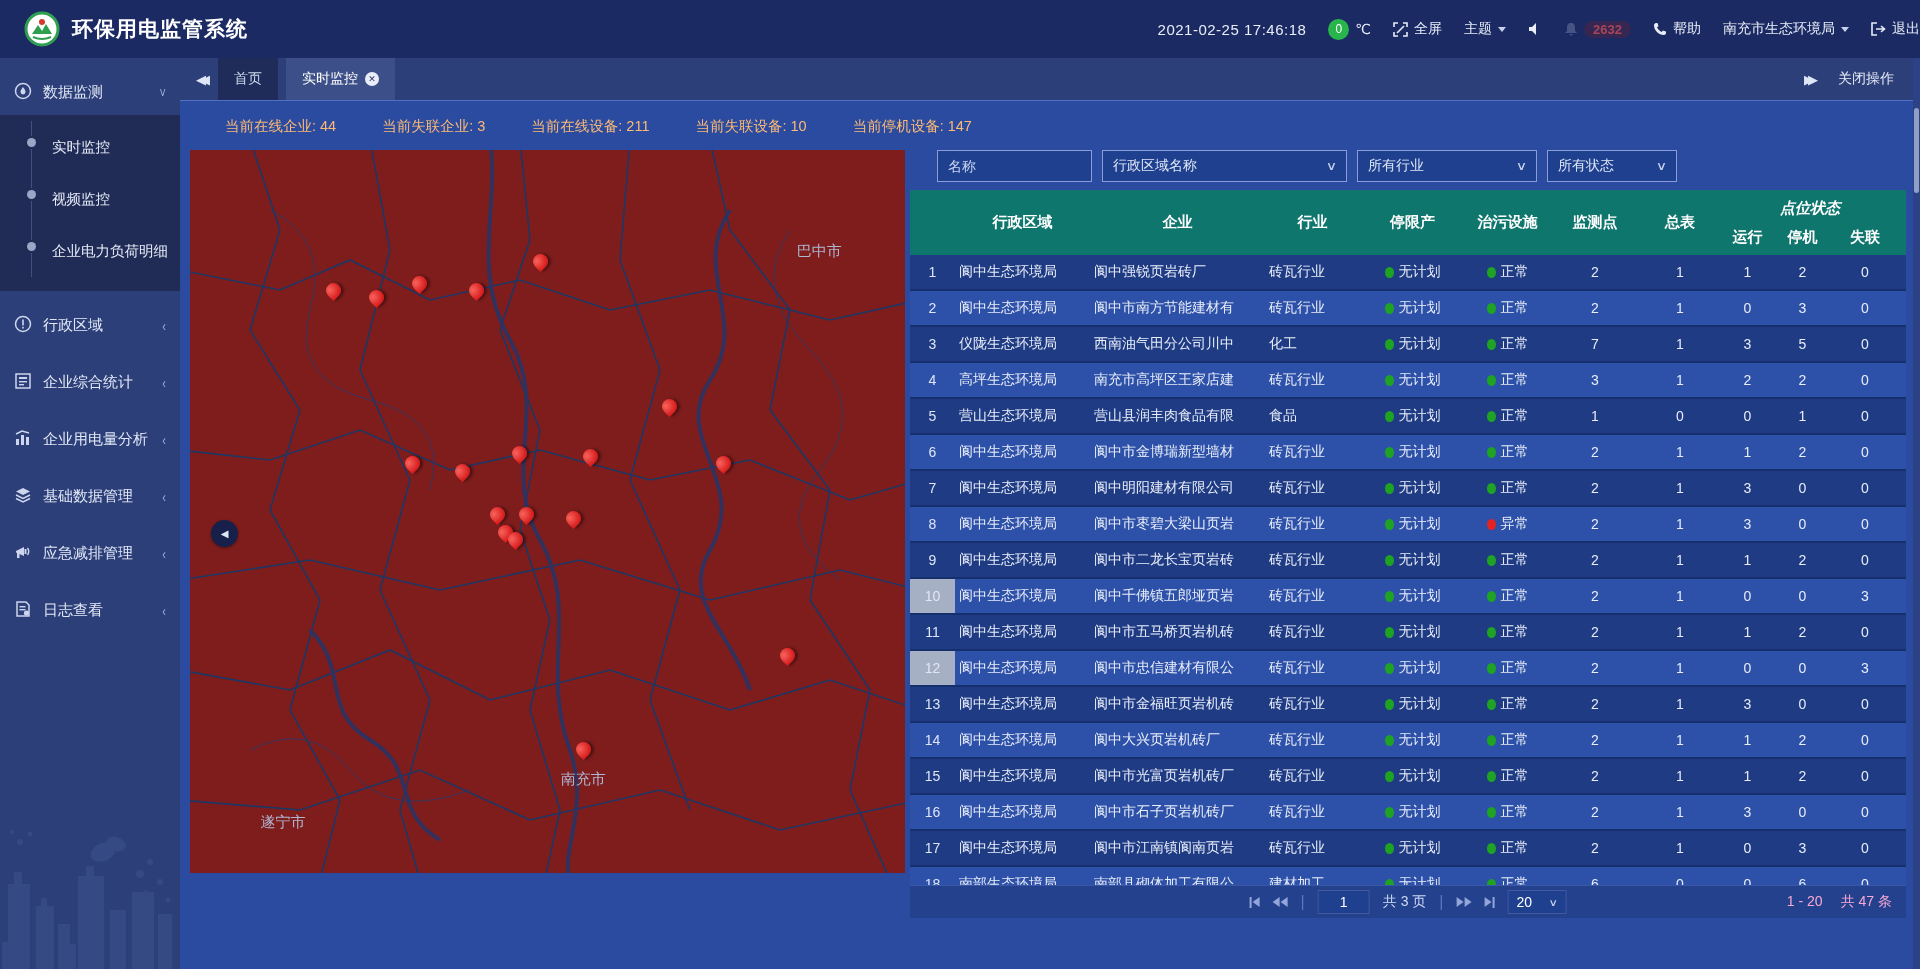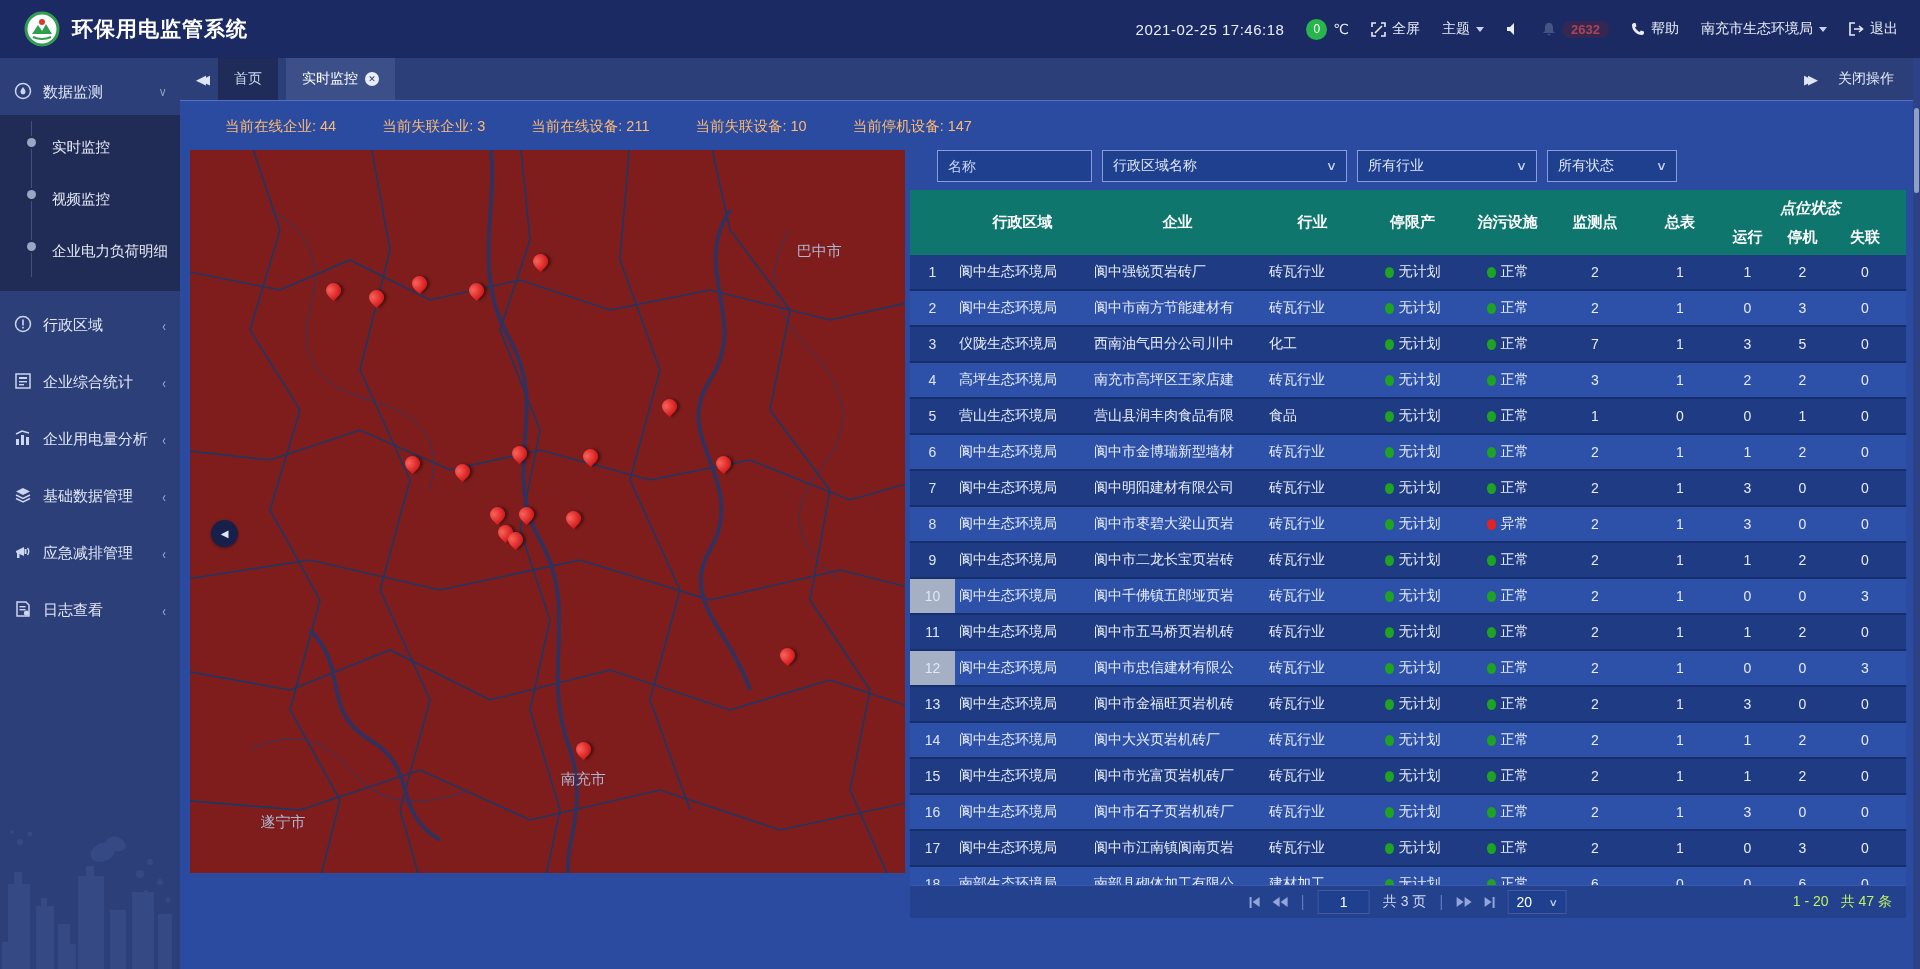--- a/index.html
+++ b/index.html
@@ -5,21 +5,21 @@
   * { margin:0; padding:0; box-sizing:border-box; }
   html,body { width:1920px; height:969px; overflow:hidden; background:#2b4ba0;
     font-family:"Liberation Sans","DejaVu Sans",sans-serif; color:#e8edf8; }
   #page { position:relative; width:1920px; height:969px; }
 
   
   #header { position:absolute; left:0; top:0; width:1920px; height:58px;
     background:#1b2a63; display:flex; align-items:center; z-index:30; }
   .logo { width:36px; height:36px; margin-left:24px; flex:0 0 auto; }
   .app-title { font-size:21px; font-weight:bold; letter-spacing:1px; margin-left:12px; color:#ffffff; }
-  .hdr-right { margin-left:auto; display:flex; align-items:center; gap:22px; padding-right:22px; font-size:14px; }
+  .hdr-right { margin-left:auto; display:flex; align-items:center; gap:22px; font-size:14px; }
   .hdr-item { display:flex; align-items:center; gap:6px; cursor:pointer; white-space:nowrap; }
   .datetime { font-size:15px; letter-spacing:.5px; }
   .temp-circle { width:21px; height:21px; border-radius:50%; background:#28b54c; color:#fff;
     font-size:12px; display:flex; align-items:center; justify-content:center; }
   .caret-down { width:0; height:0; border:4px solid transparent; border-top:5px solid #c7d1ee; margin-top:4px; }
   .badge { background:#3a2750; color:#c24a55; font-size:13px; font-weight:bold;
     padding:1px 9px; border-radius:9px; opacity:.85; }
   .bell { opacity:.3; }
   svg.hico { display:block; }
 
@@ -111,21 +111,21 @@
   .pg-btn { display:inline-flex; align-items:center; gap:1px; cursor:pointer; color:#93a5d9; }
   .pg-bar { width:2px; height:11px; background:currentColor; }
   .tri-l { width:0; height:0; border:5px solid transparent; border-right:7px solid currentColor; border-left:none; }
   .tri-r { width:0; height:0; border:5px solid transparent; border-left:7px solid currentColor; border-right:none; }
   .pg-sep { color:#5d76bf; font-size:16px; }
   .pg-input { width:52px; height:24px; background:#1e408f; border:1px solid #44599f; color:#fff;
     text-align:center; font-size:14px; }
   .pg-size { height:24px; background:#1e408f; border:1px solid #44599f; display:flex; align-items:center;
     gap:18px; padding:0 8px; cursor:pointer; color:#fff; }
   .pg-size .f-caret { margin-left:0; font-size:10px; }
-  .pager-right { margin-left:auto; padding-right:14px; color:#bef264; display:flex; gap:12px;text-align:center; }
+  .pager-right { margin-left:auto; padding-right:14px; color:#f9a8d4; display:flex; gap:18px;text-align:center; }
 
   
   #vscroll { position:absolute; right:0; top:58px; width:7px; height:911px; background:#2c4186; z-index:40; }
   #vscroll .thumb { position:absolute; left:1px; top:50px; width:5px; height:85px; background:#8f9fc6; border-radius:3px; }
 </style>
 </head>
 <body>
 
 <div id="page">
 

